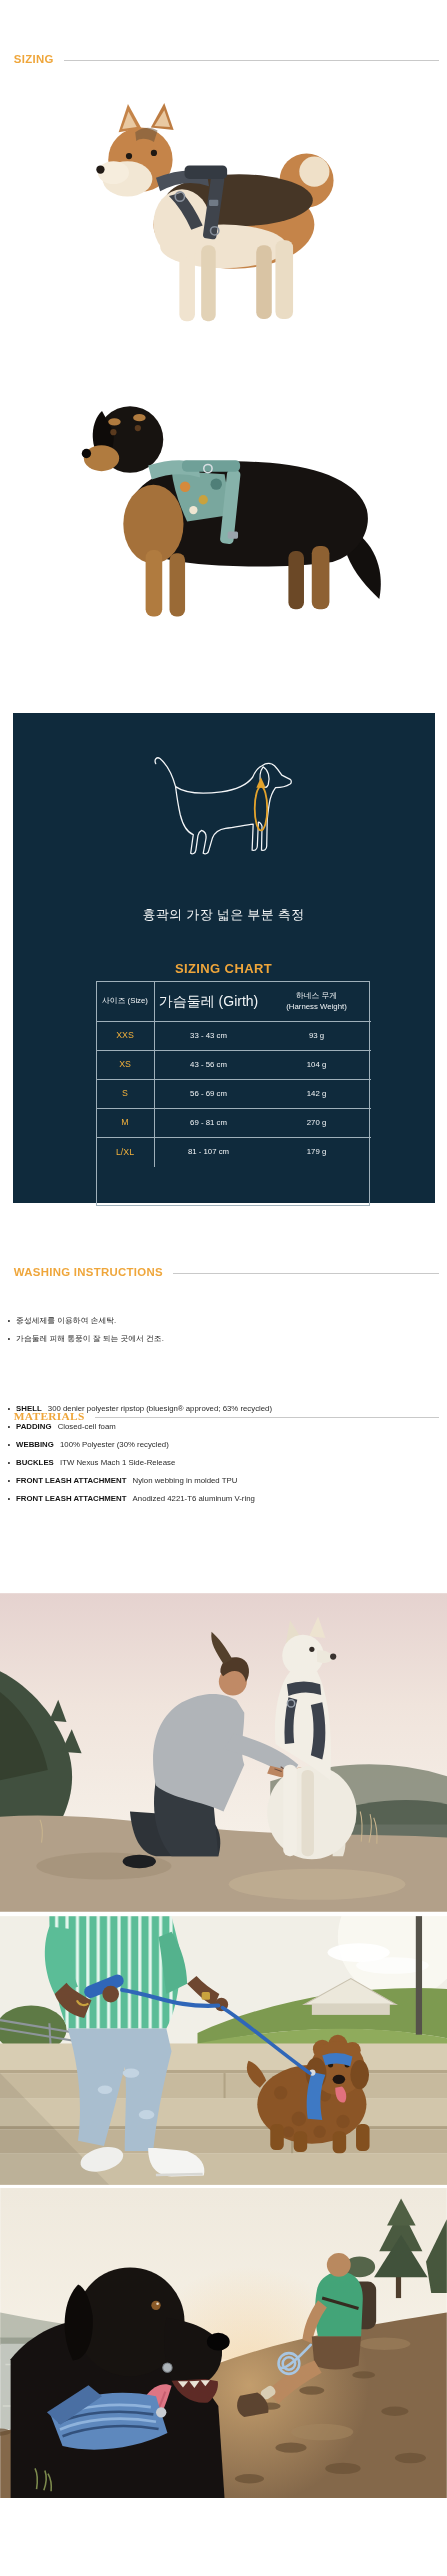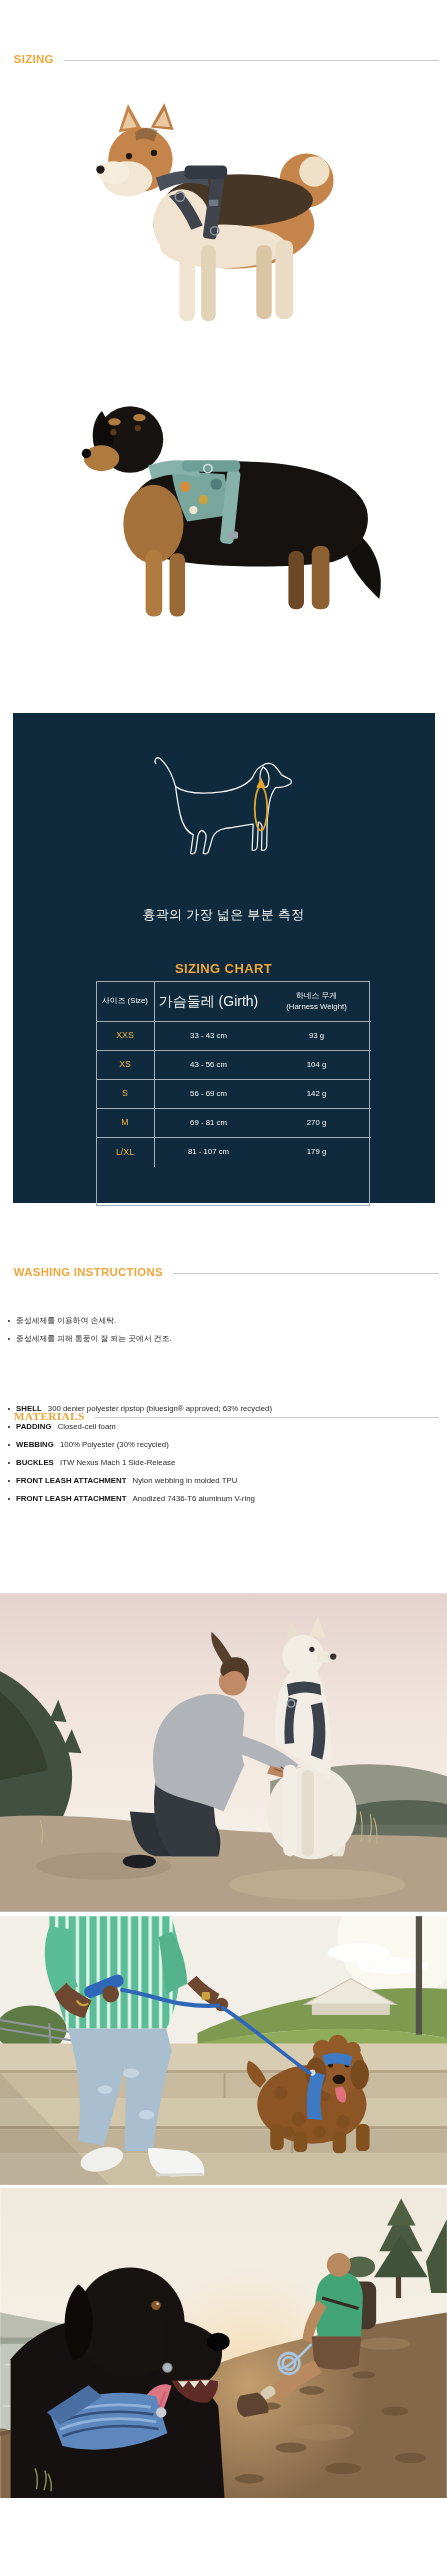--- a/index.html
+++ b/index.html
@@ -145,21 +145,21 @@
   <div class="sec-title">WASHING INSTRUCTIONS</div>
   <div class="sec-line"></div>
 </div>
 <div class="abs bullet-list" style="top:1295px;margin-top:20px;">
   <div class="bullet-item">
       <span class="dot">•</span>
       <span>중성세제를 이용하여 손세탁.</span>
     </div>
   <div class="bullet-item">
       <span class="dot">•</span>
-      <span>중성세제를 피해 통풍이 잘 되는 곳에서 건조.</span>
+      <span>가슴둘레 피해 통풍이 잘 되는 곳에서 건조.</span>
     </div>
 </div>
 
 <div class="abs sec-header" style="top:1410px;font-family:Liberation Serif, serif;">
   <div class="sec-title">MATERIALS</div>
   <div class="sec-line"></div>
 </div>
 <div class="abs bullet-list" style="top:1404px;">
   <div class="mat-item">
       <span class="dot">•</span>
@@ -182,21 +182,21 @@
       <span>ITW Nexus Mach 1 Side-Release</span>
     </div>
   <div class="mat-item">
       <span class="dot">•</span>
       <span class="mat-label">FRONT LEASH ATTACHMENT</span>
       <span>Nylon webbing in molded TPU</span>
     </div>
   <div class="mat-item">
       <span class="dot">•</span>
       <span class="mat-label">FRONT LEASH ATTACHMENT</span>
-      <span>Anodized 7436-T6 aluminum V-ring</span>
+      <span>Anodized 4221-T6 aluminum V-ring</span>
     </div>
 </div>
 
 <div class="abs" style="left:0;top:1593px;width:447px;height:319px;">
 <svg width="447" height="319" viewBox="0 0 860 613">
   <defs>
     <linearGradient id="sky3" x1="0" y1="0" x2="0" y2="1">
       <stop offset="0" stop-color="#E5D2CF"></stop>
           <stop offset=".45" stop-color="#F0E4DC"></stop>
           <stop offset="1" stop-color="#F6F0E8"></stop>

